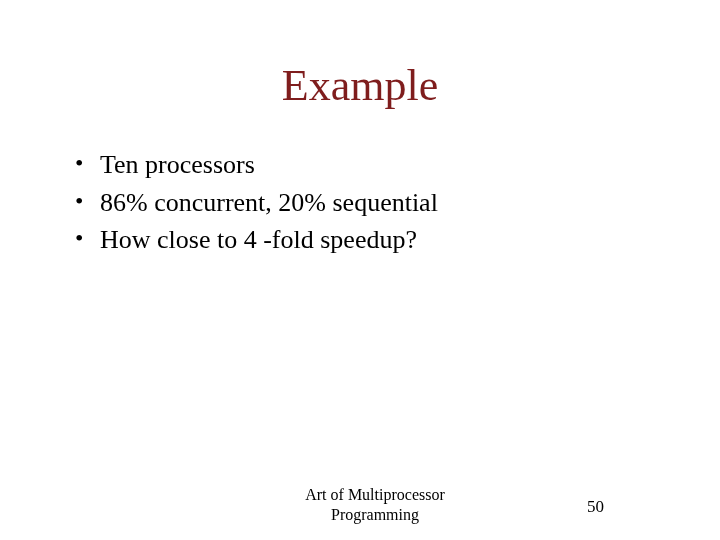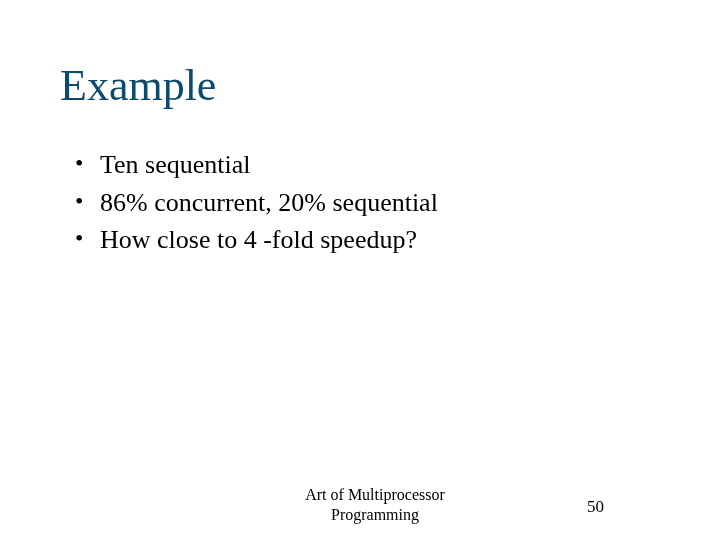--- a/index.html
+++ b/index.html
@@ -15,24 +15,24 @@
       position: relative;
       overflow: hidden;
     }
     .slide {
       width: 100%;
       height: 100%;
       padding: 40px 60px 0 60px;
       position: relative;
     }
     .title {
-      text-align: left;
+      text-align: center;
       font-size: 44px;
       font-weight: normal;
-      color: #0c4a6e;
+      color: #7f1d1d;
       margin-bottom: 35px;
       margin-top: 20px;
     }
     .bullet-list {
       list-style: none;
       padding-left: 15px;
     }
     .bullet-item {
       font-size: 26px;
       color: #000;
@@ -70,21 +70,21 @@
       color: #000;
       margin-top: 15px;
     }
   </style>
 </head>
 <body>
 
 <div class="slide">
   <h1 class="title">Example</h1>
   <ul class="bullet-list">
-    <li class="bullet-item">Ten sequential</li>
+    <li class="bullet-item">Ten processors</li>
     <li class="bullet-item">86% concurrent, 20% sequential</li>
     <li class="bullet-item">How close to 4 -fold speedup?</li>
   </ul>
   <div class="footer">
     <div class="footer-text">
       <span>Art of Multiprocessor</span><br>
       <span>Programming</span>
     </div>
   </div>
   <div class="page-number">50</div>

